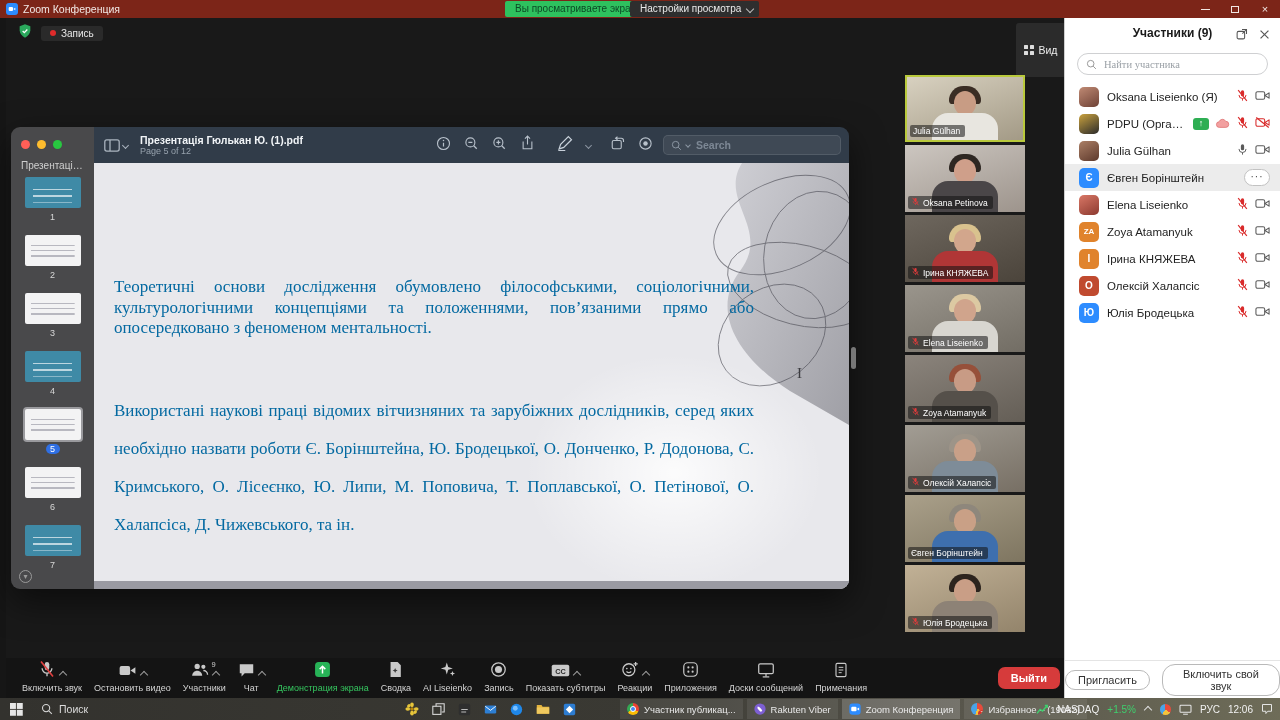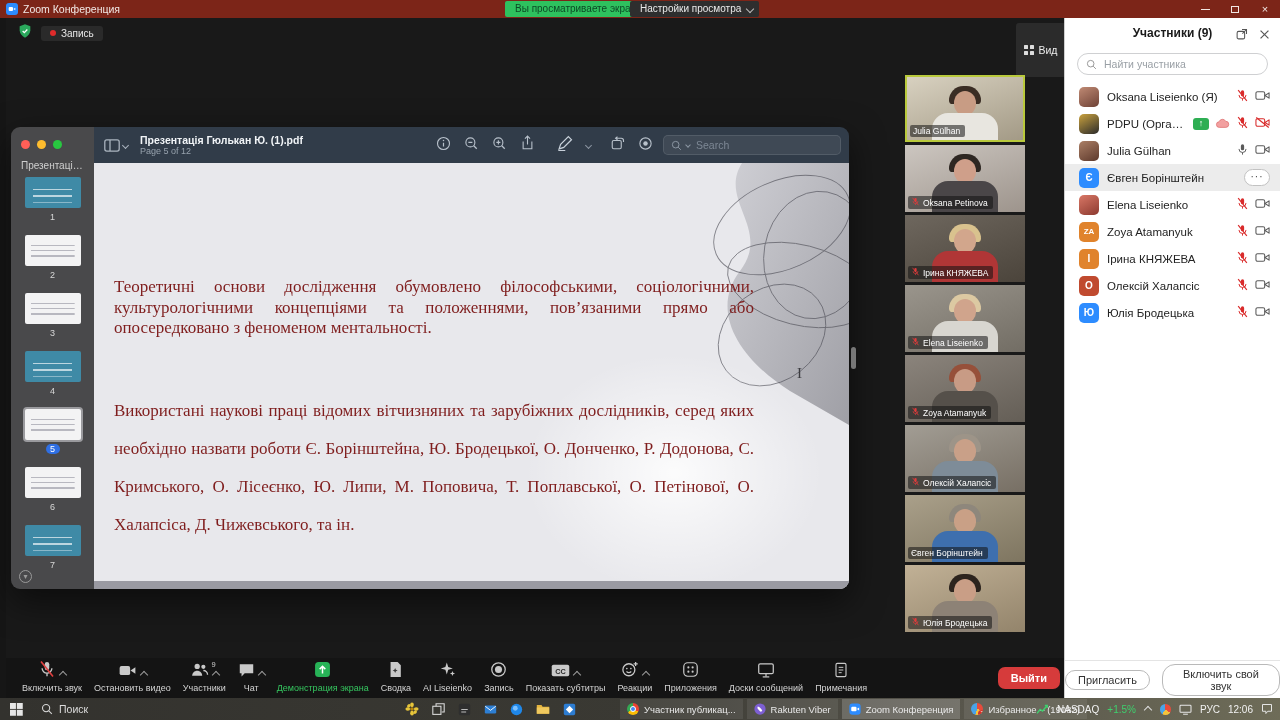--- a/index.html
+++ b/index.html
@@ -62,31 +62,31 @@
   .pdf-toolbar{height:36px;background:#313c49;display:flex;align-items:center;padding:0 8px 0 10px;gap:10px;}
   .pt-toggle{display:flex;align-items:center;gap:3px;color:#aab4bf;}
   .pt-titles{line-height:1.15;margin-left:2px;}
   .pt-doc{color:#f1f4f7;font-size:10.5px;font-weight:bold;white-space:nowrap;}
   .pt-page{color:#97a2ad;font-size:9px;}
   .pt-spacer{flex:1;}
   .pt-icons{display:flex;align-items:center;gap:13px;color:#b8c1cb;}
   .pt-search{width:178px;height:20px;border-radius:5px;background:rgba(255,255,255,.07);
     border:1px solid rgba(255,255,255,.10);display:flex;align-items:center;gap:4px;padding:0 7px;color:#8b96a2;}
   .pt-search input{background:transparent;border:none;outline:none;width:110px;color:#c6cfd8;
-    font-size:10.5px;font-family:"Liberation Sans",sans-serif;}
+    font-size:10.5px;font-family:"Liberation Sans",sans-serif;font-weight:bold;}
   .pt-search input::placeholder{color:#7d8895;}
 
   .slide{flex:1;position:relative;background:#e8e8ec;overflow:hidden;}
   .slide-decor{position:absolute;right:0;top:0;z-index:0;}
   .slide-blob{position:absolute;left:430px;top:190px;width:300px;height:240px;z-index:0;
     background:radial-gradient(ellipse at center,rgba(255,255,255,.85) 0%,rgba(233,233,236,0) 70%);}
   .slide-title{position:absolute;left:27px;top:28px;z-index:1;font-family:"Liberation Serif",serif;
     font-size:26.5px;line-height:38px;color:#242e7c;letter-spacing:.5px;}
   .slide-p{position:absolute;left:20px;width:640px;z-index:1;font-family:"Liberation Serif",serif;
-    font-size:17px;color:#7f1d1d;text-align:justify;}
+    font-size:17px;color:#0369a1;text-align:justify;}
   .slide-p1{top:114px;line-height:20.5px;}
   .slide-p2{top:229px;line-height:38px;}
   .slide-bottom{position:absolute;left:0;bottom:0;width:100%;height:8px;background:#9a9aa2;z-index:2;}
   .ibeam{position:absolute;left:703px;top:203px;z-index:3;color:#3c3c40;font-family:"Liberation Serif",serif;
     font-size:15px;line-height:15px;}
   .scrollthumb{position:absolute;left:845px;top:329px;width:5px;height:22px;border-radius:3px;background:#8a8a8a;opacity:.85;}
 
   
   .videos{position:absolute;left:899px;top:57px;width:120px;display:flex;flex-direction:column;gap:3px;}
   .vtile{position:relative;width:120px;height:67px;overflow:hidden;background:#333;}
@@ -110,21 +110,21 @@
     border-radius:7px;padding:5px 13px;}
 
   
   .panel{position:absolute;left:1064px;top:18px;width:216px;height:680px;background:#fff;border-left:1px solid #cfcfcf;}
   .phead{position:relative;height:30px;display:flex;align-items:center;justify-content:center;}
   .phead-title{font-size:12px;font-weight:bold;color:#1a1a1a;}
   .phead-icons{position:absolute;right:10px;top:8px;display:flex;gap:11px;color:#555;}
   .psearch{margin:5px 12px 8px;height:22px;border:1px solid #cfd0d2;border-radius:12px;
     display:flex;align-items:center;gap:5px;padding:0 8px;}
   .psearch input{border:none;outline:none;background:transparent;flex:1;font-size:10.5px;
-    font-family:Liberation Sans, sans-serif;color:#333;}
+    font-family:Liberation Serif, serif;color:#333;}
   .psearch input::placeholder{color:#9aa0a6;}
   .prow{height:27px;display:flex;align-items:center;gap:8px;padding:0 10px 0 14px;}
   .prow.hover{background:#ececec;}
   .pav{width:20px;height:20px;border-radius:5px;flex:0 0 20px;display:flex;align-items:center;
     justify-content:center;color:#fff;font-size:10px;font-weight:bold;}
   .pname{flex:1;font-size:11.5px;color:#232323;white-space:nowrap;overflow:hidden;text-overflow:ellipsis;}
   .picons{display:flex;align-items:center;gap:6px;}
   .more-btn{width:26px;height:17px;border:1px solid #c2c2c2;border-radius:9px;background:#fff;
     color:#444;font-size:10px;line-height:13px;text-align:center;letter-spacing:1px;}
   .share-badge{width:16px;height:12px;background:#2eae53;border-radius:3px;display:inline-flex;

